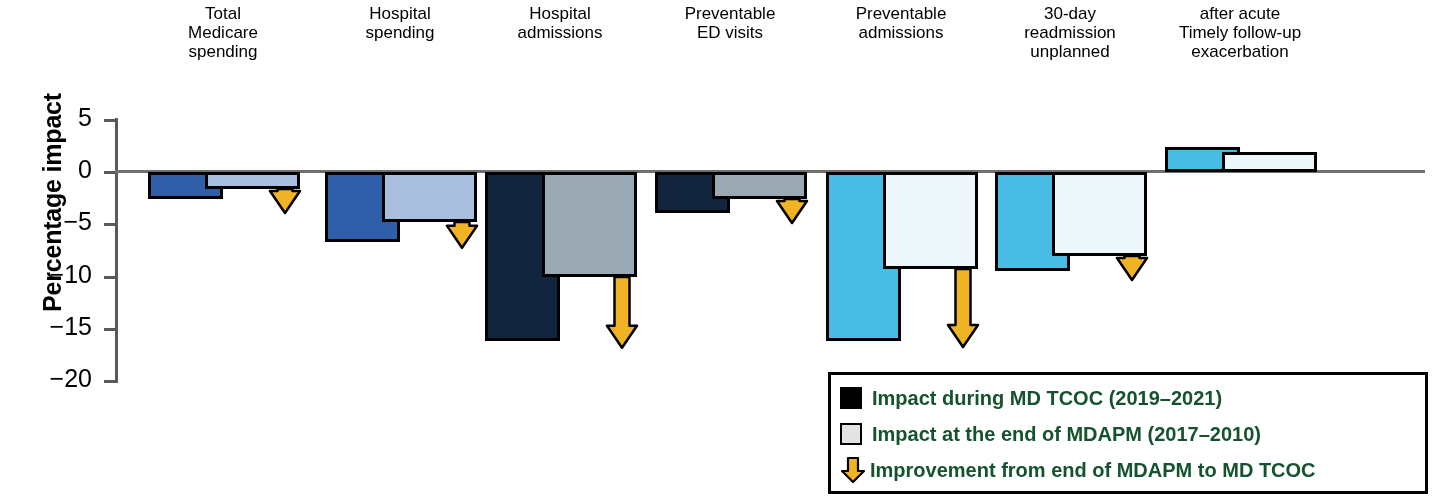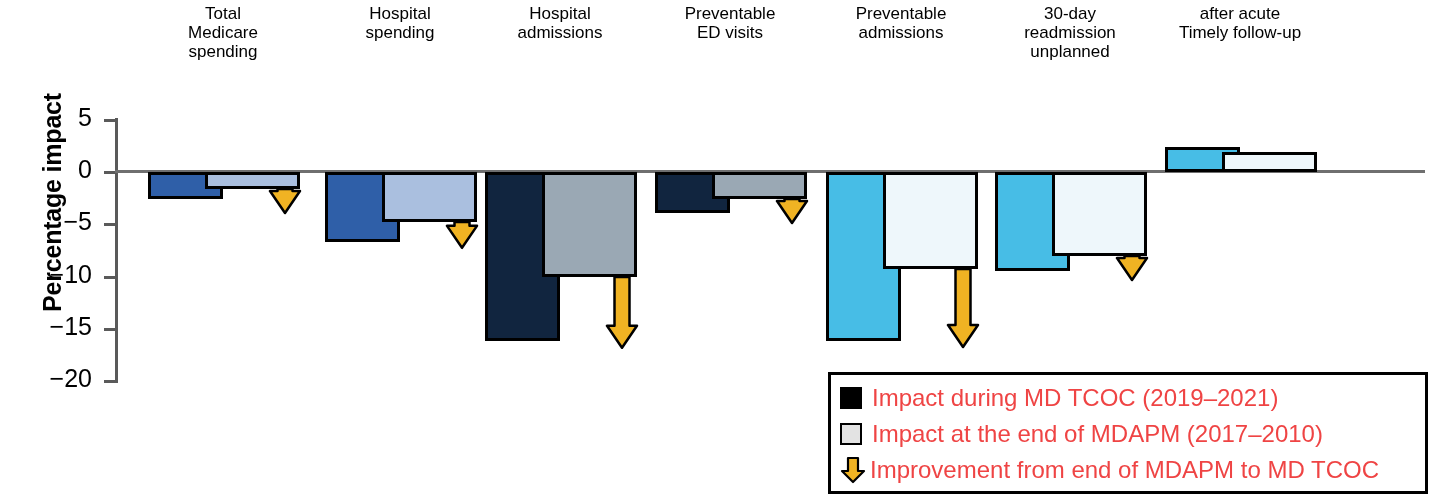--- a/index.html
+++ b/index.html
@@ -39,21 +39,21 @@
   }
 
   
   #legend{
     position:absolute; left:828px; top:372px; width:600px; height:122px;
     border:3px solid #000; background:#fff; box-sizing:border-box;
     padding:5px 0 0 9px;
   }
   .legend-row{display:flex; align-items:center; height:36px;}
   .swatch{width:22px;height:22px;border:2px solid #000;box-sizing:border-box;margin-right:10px;flex:none;}
-  .legend-text{font-size:24px;color:#ef4444;white-space:nowrap;}
+  .legend-text{font-size:20px;color:#14532d;white-space:nowrap;font-weight:bold;}
   .legend-arrow{width:26px;height:28px;margin-right:4px;flex:none;}
 </style>
 </head>
 <body>
 
 <div id="root">
 
   <div id="ylabel">Percentage impact</div>
 
   <div id="axis-line"></div>
@@ -98,20 +98,21 @@
         <div>admissions</div>
       </div>
       <div class="cat" style="left: 969px; width: 202px;">
         <div>30-day</div>
         <div>readmission</div>
         <div>unplanned</div>
       </div>
       <div class="cat" style="left: 1139px; width: 202px;">
         <div>after acute</div>
         <div>Timely follow-up</div>
+        <div>exacerbation</div>
       </div>
     </div>
 
   <div id="plot">
       <div class="bar" style="left: 33px; width: 75px; background: rgb(47, 95, 168); z-index: 2; top: 62.2px; height: 27.144px;"></div>
       <div class="bar" style="left: 90px; width: 95px; background: rgb(170, 191, 223); z-index: 3; top: 62.2px; height: 16.704px;"></div>
       <div class="arrow" style="left: 153px; top: 78.904px; width: 34px; height: 26px; z-index: 4;">
       <svg width="34" height="26" viewBox="0 0 34 26" preserveAspectRatio="none">
         <polygon points="
           9.5,0

